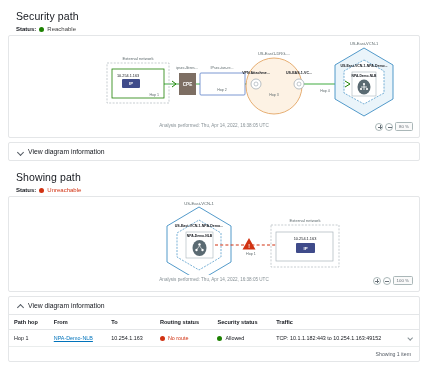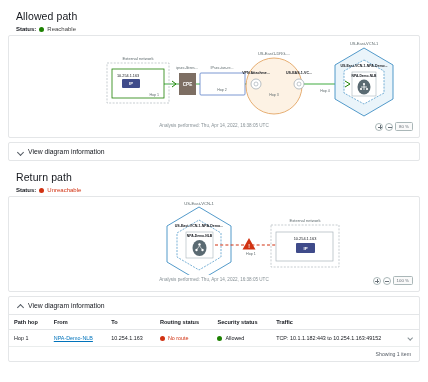--- a/index.html
+++ b/index.html
@@ -164,21 +164,21 @@
     padding: 4px 8px 4px 0;
   }
   svg text { font-family: "Liberation Sans", sans-serif; }
 </style>
 </head>
 <body>
 
 <div class="page">
 
   <div>
-    <div class="section-title">Allowed path</div>
+    <div class="section-title">Security path</div>
     <div class="status-line">
       <span class="status-label">Status:</span>
       <span class="dot ok"></span>
       <span class="status-ok">Reachable</span>
     </div>
 
     <div class="card">
       <div class="diagram-area fwd-diagram">
         <svg width="410" height="85" viewBox="0 0 410 85">
 
@@ -245,21 +245,21 @@
 
     <div class="accordion">
       <div class="accordion-head">
         <span class="chev"></span>
         <span>View diagram information</span>
       </div>
     </div>
   </div>
 
   <div style="margin-top:10px;">
-    <div class="section-title">Return path</div>
+    <div class="section-title">Showing path</div>
     <div class="status-line">
       <span class="status-label">Status:</span>
       <span class="dot bad"></span>
       <span class="status-bad">Unreachable</span>
     </div>
 
     <div class="card">
       <div class="diagram-area ret-diagram">
         <svg width="410" height="78" viewBox="0 0 410 78">
 

